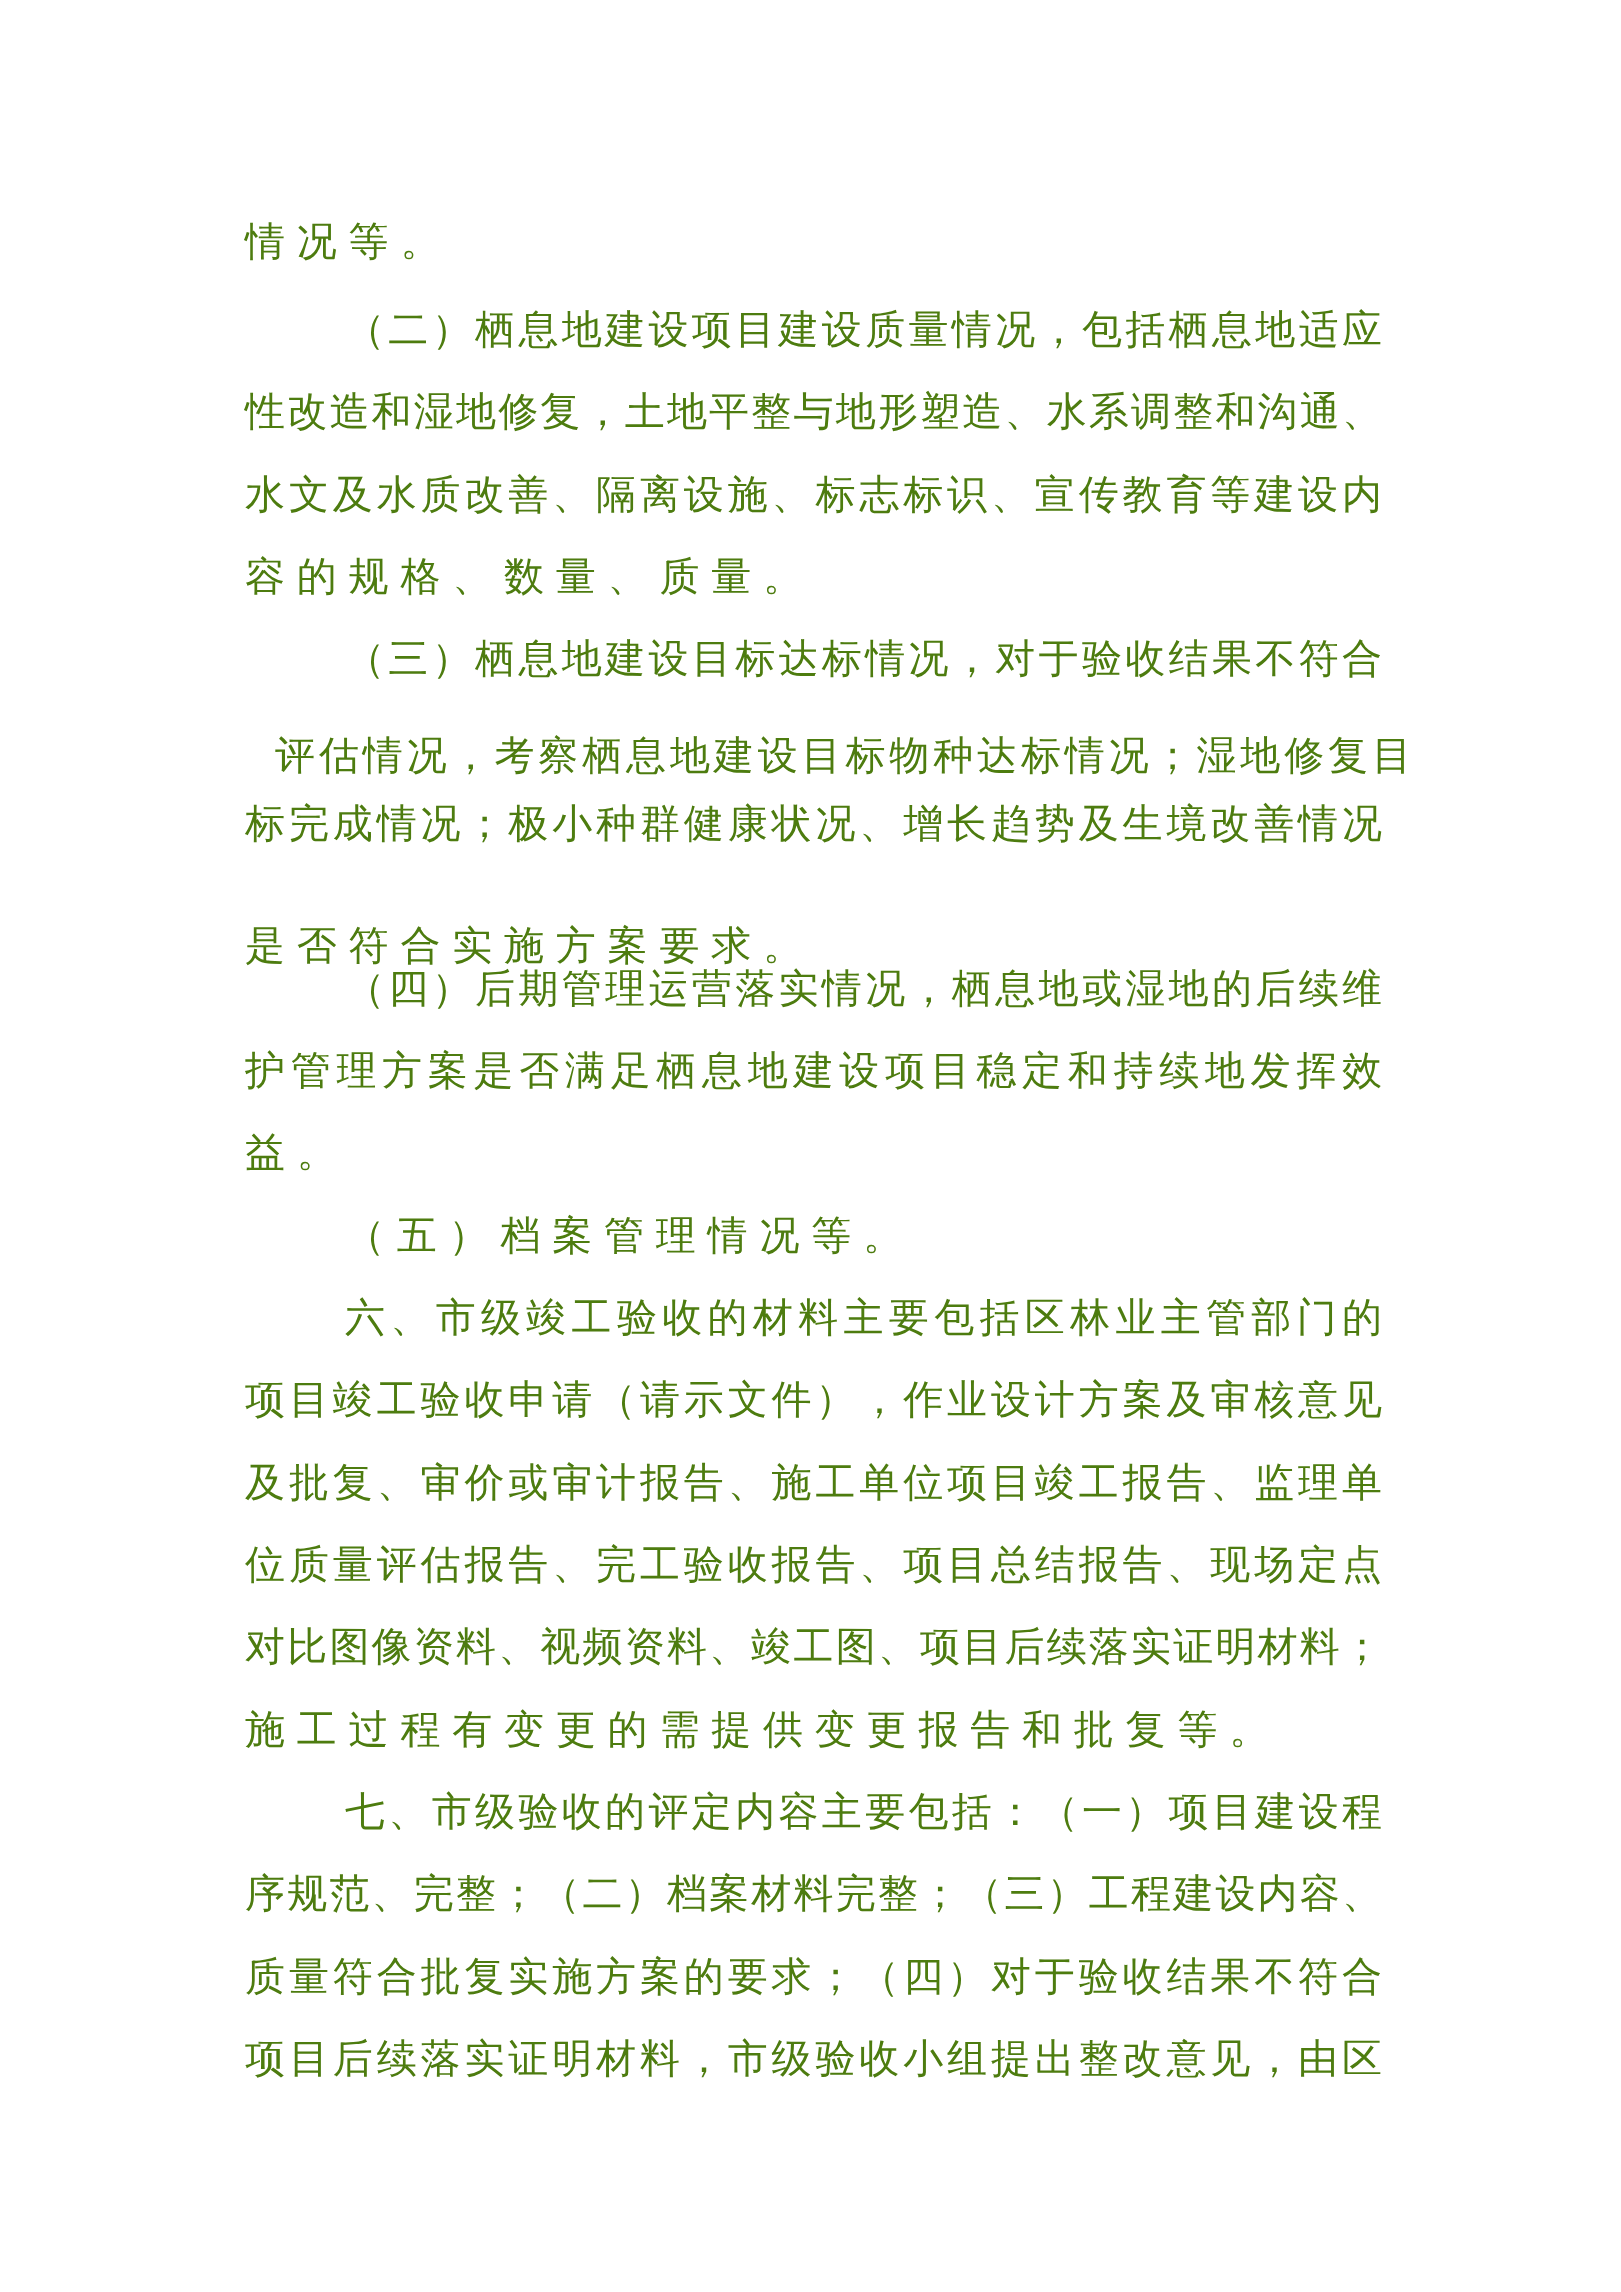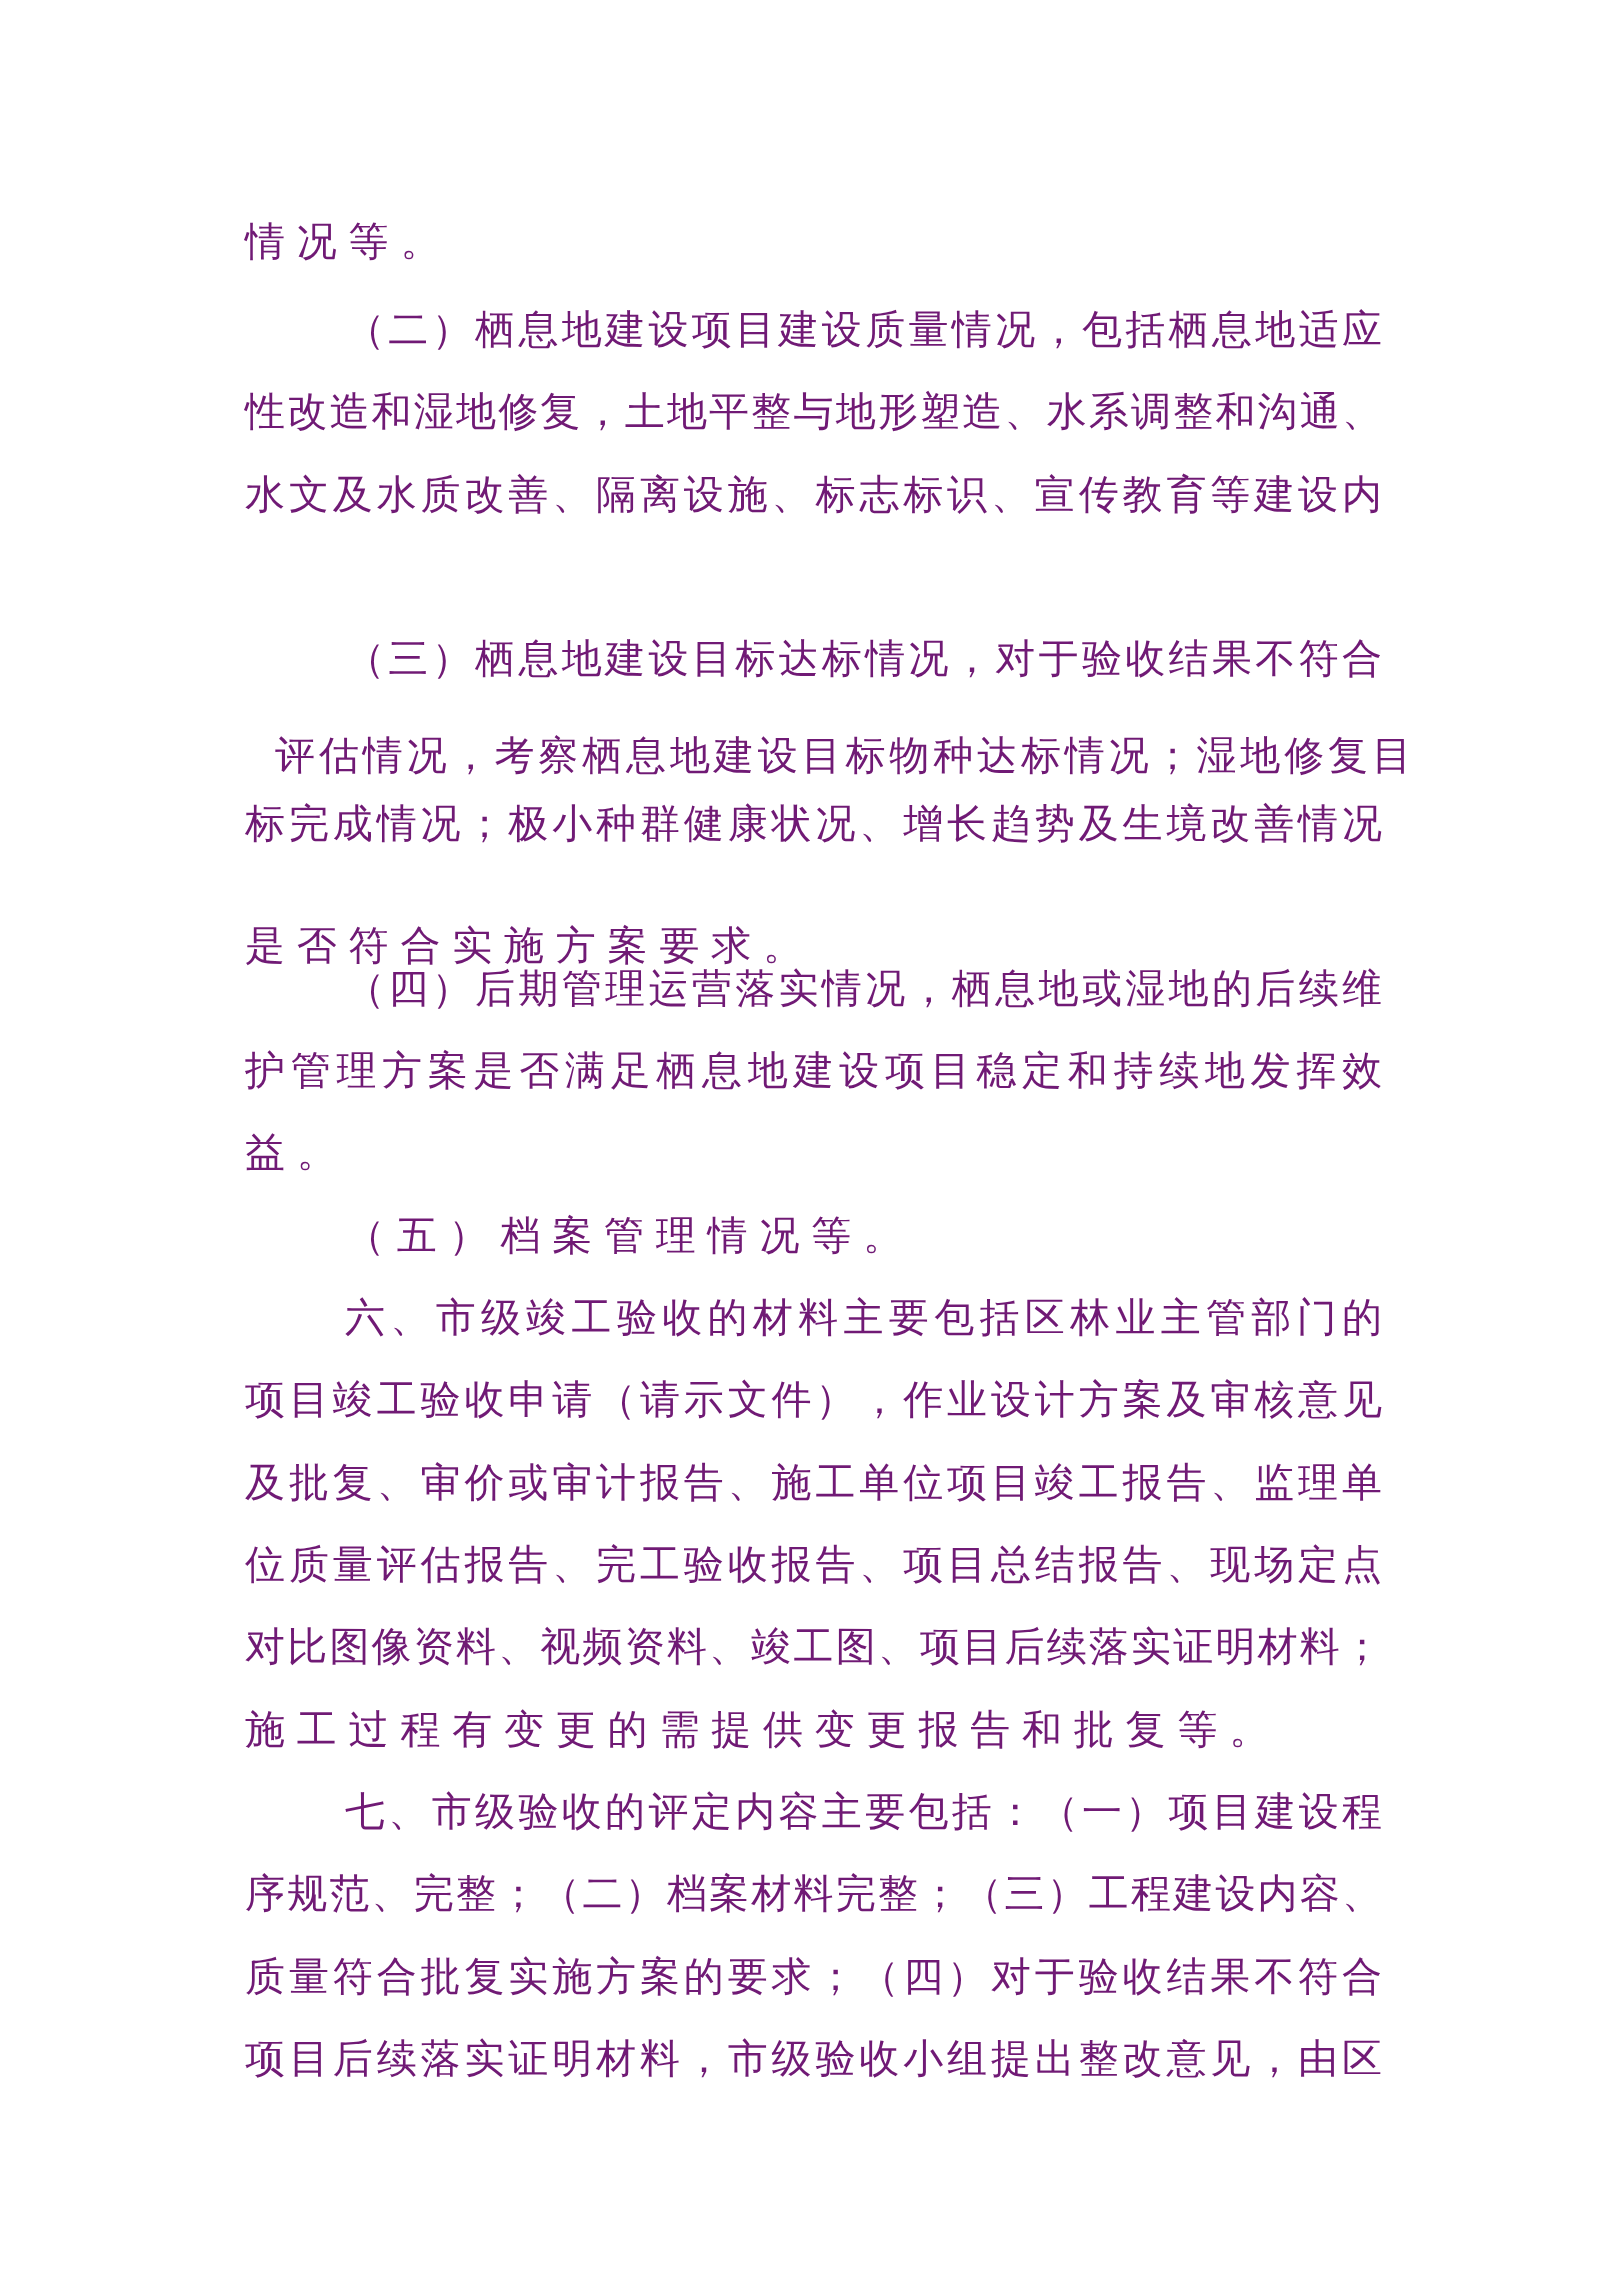--- a/index.html
+++ b/index.html
@@ -6,37 +6,38 @@
   body { width: 1621px; height: 2293px; position: relative; overflow: hidden; }
   .page { position: absolute; left: 0; top: 0; width: 1621px; height: 2293px; background: #ffffff; }
   .line {
     position: absolute;
     left: 245px;
     width: 1137px;
     height: 59px;
     font-family: "DejaVu Sans", "Liberation Sans", sans-serif;
     font-size: 40px;
     line-height: 59px;
-    color: #701a75;
+    color: #4d7c0f;
     white-space: nowrap;
     text-align: justify;
     text-align-last: justify;
     letter-spacing: 0px;
   }
   .line.indent { left: 345px; width: 1037px; }
   .line.last { text-align-last: left; letter-spacing: 11.8px; }
 </style>
 </head>
 <body>
 
 <div class="page" id="page">
     <div class="line last" style="top: 212px;">情况等。</div>
     <div class="line indent" style="top: 300px;">（二）栖息地建设项目建设质量情况，包括栖息地适应</div>
     <div class="line" style="top: 382px;">性改造和湿地修复，土地平整与地形塑造、水系调整和沟通、</div>
     <div class="line" style="top: 465px;">水文及水质改善、隔离设施、标志标识、宣传教育等建设内</div>
+    <div class="line last" style="top: 547px;">容的规格、数量、质量。</div>
     <div class="line indent" style="top: 629px;">（三）栖息地建设目标达标情况，对于验收结果不符合</div>
     <div class="line" style="top: 726px; margin-left: 30px;">评估情况，考察栖息地建设目标物种达标情况；湿地修复目</div>
     <div class="line" style="top: 794px;">标完成情况；极小种群健康状况、增长趋势及生境改善情况</div>
     <div class="line last" style="top: 916px;">是否符合实施方案要求。</div>
     <div class="line indent" style="top: 959px;">（四）后期管理运营落实情况，栖息地或湿地的后续维</div>
     <div class="line" style="top: 1041px;">护管理方案是否满足栖息地建设项目稳定和持续地发挥效</div>
     <div class="line last" style="top: 1123px;">益。</div>
     <div class="line indent last" style="top: 1206px;">（五）档案管理情况等。</div>
     <div class="line indent" style="top: 1288px;">六、市级竣工验收的材料主要包括区林业主管部门的</div>
     <div class="line" style="top: 1370px;">项目竣工验收申请（请示文件），作业设计方案及审核意见</div>

